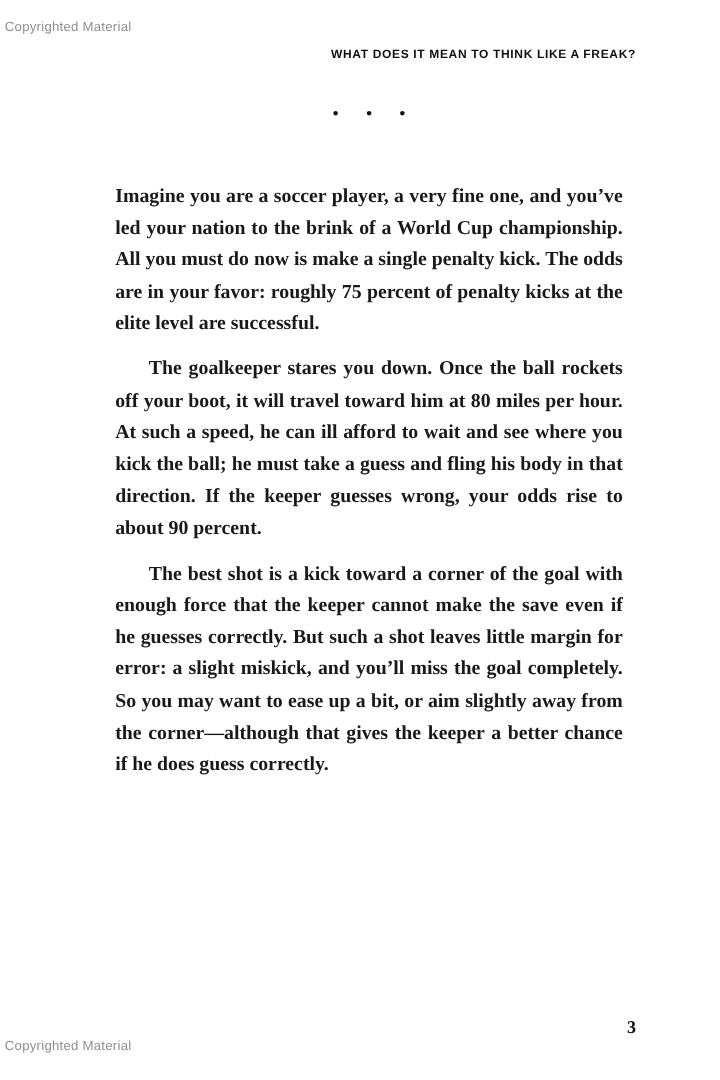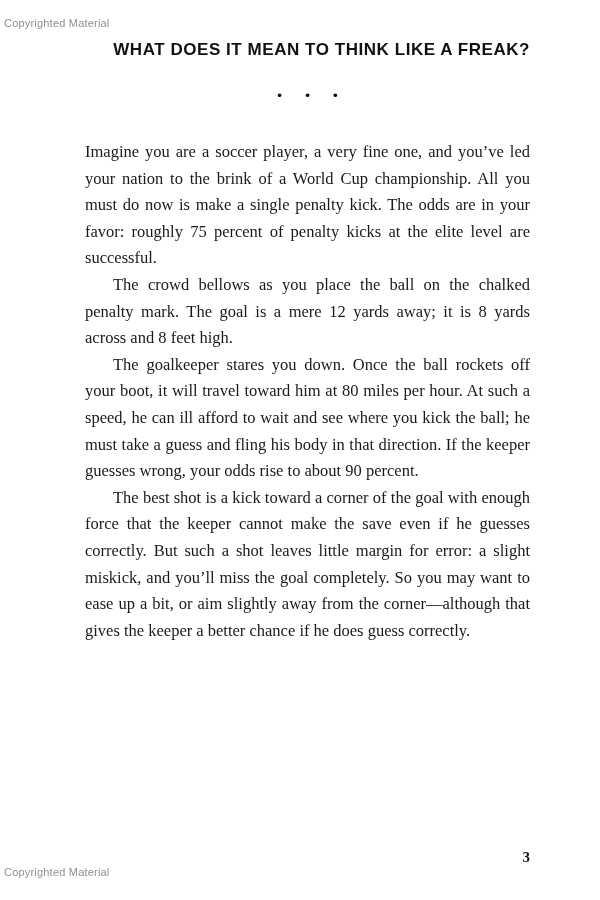--- a/index.html
+++ b/index.html
@@ -26,21 +26,21 @@
     letter-spacing: 0.2px;
   }
   .copyright.top { top: 17px; }
   .copyright.bottom { top: 866px; }
   .running-head {
     position: absolute;
     top: 40px;
     right: 70px;
     font-family: "Liberation Sans", sans-serif;
     font-weight: bold;
-    font-size: 17px;
+    font-size: 10px;
     letter-spacing: 0.55px;
     color: #111111;
     white-space: nowrap;
   }
   .separator {
     position: absolute;
     top: 88px;
     left: 85px;
     width: 445px;
     text-align: center;
@@ -54,22 +54,23 @@
     top: 139px;
     left: 85px;
     width: 445px;
     font-family: "Liberation Serif", serif;
     font-size: 16.5px;
     line-height: 26.6px;
     color: #191919;
     text-align: justify;
   }
   .body-text p {
-    margin: 0;
+    margin: 11px;
     padding: 0;
+    font-weight: bold;
   }
   .body-text p.indent {
     text-indent: 28px;
   }
   .page-number {
     position: absolute;
     top: 849px;
     right: 70px;
     font-family: "Liberation Serif", serif;
     font-size: 15px;
@@ -83,21 +84,20 @@
 <div class="page">
 
   <div class="copyright top">Copyrighted Material</div>
 
   <div class="running-head">WHAT DOES IT MEAN TO THINK LIKE A FREAK?</div>
 
   <div class="separator">• • •</div>
 
   <div class="body-text">
       <p class="">Imagine you are a soccer player, a very fine one, and you’ve led your nation to the brink of a World Cup championship. All you must do now is make a single penalty kick. The odds are in your favor: roughly 75 percent of penalty kicks at the elite level are successful.</p>
-      <p class="indent">The crowd bellows as you place the ball on the chalked penalty mark. The goal is a mere 12 yards away; it is 8 yards across and 8 feet high.</p>
       <p class="indent">The goalkeeper stares you down. Once the ball rockets off your boot, it will travel toward him at 80 miles per hour. At such a speed, he can ill afford to wait and see where you kick the ball; he must take a guess and fling his body in that direction. If the keeper guesses wrong, your odds rise to about 90 percent.</p>
       <p class="indent">The best shot is a kick toward a corner of the goal with enough force that the keeper cannot make the save even if he guesses correctly. But such a shot leaves little margin for error: a slight miskick, and you’ll miss the goal completely. So you may want to ease up a bit, or aim slightly away from the corner—although that gives the keeper a better chance if he does guess correctly.</p>
     </div>
 
   <div class="page-number">3</div>
 
   <div class="copyright bottom">Copyrighted Material</div>
 
 </div>
 

